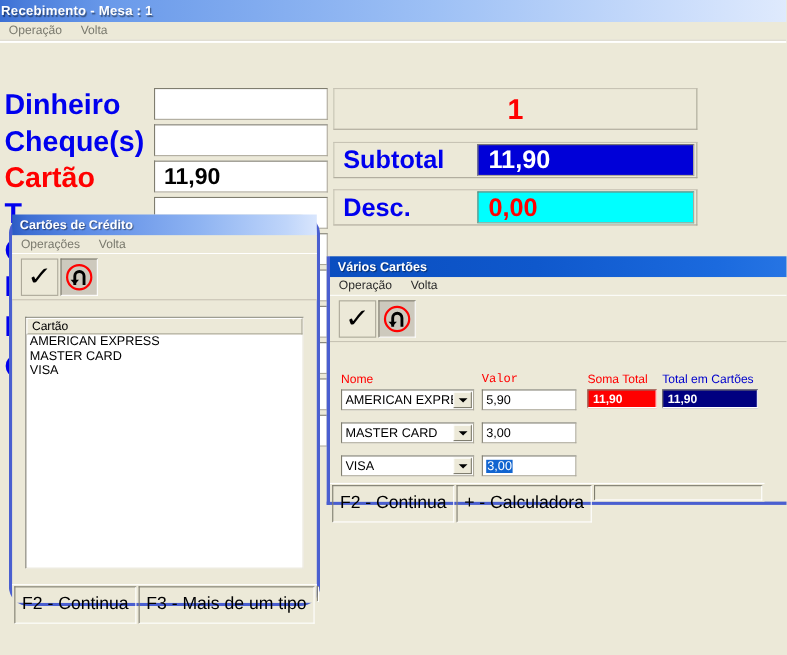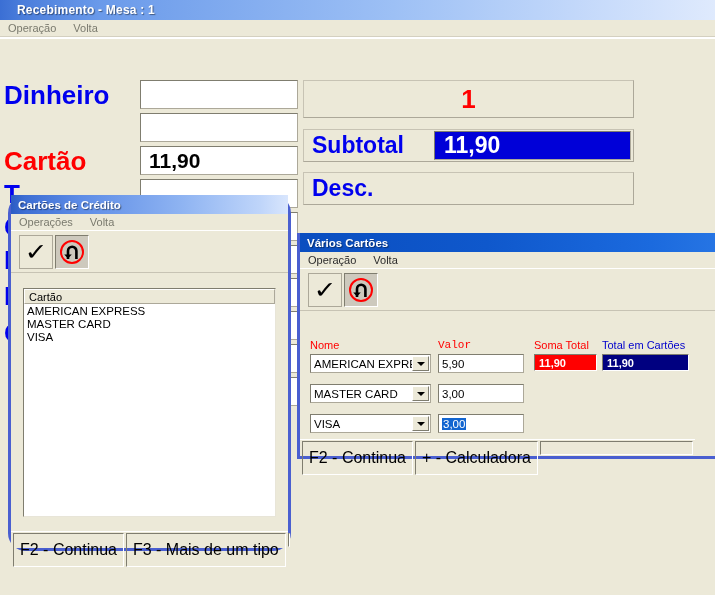--- a/index.html
+++ b/index.html
@@ -12,21 +12,21 @@
   #root { position: relative; width: 715px; height: 595px; }
 
   
   .main-titlebar {
     position: absolute; left: 0; top: 0; width: 715px; height: 20px;
     background: linear-gradient(to right, #3b6fd4 0%, #4a7ddb 3%, #6a9aea 14%, #9dc0f5 55%, #c9dcfb 85%, #dfeafd 100%);
     color: #ffffff; font-weight: bold; font-size: 12px;
     display: flex; align-items: center;
     text-shadow: 1px 1px 1px rgba(0,0,0,0.45);
   }
-  .main-titlebar .t { padding-left: 17px; letter-spacing: 0.2px; }
+  .main-titlebar .t { padding-left: 1px; letter-spacing: 0.2px; }
 
   .main-menubar {
     position: absolute; left: 0; top: 20px; width: 715px; height: 16px;
     background: #ece9d8;
     display: flex; align-items: center;
     font-size: 11px; color: #7a7a6e;
   }
   .main-menubar .mi { padding: 0 9px 0 8px; }
   .main-sep {
     position: absolute; left: 0; top: 36px; width: 715px; height: 2px;
@@ -245,20 +245,21 @@
     <span class="t">Recebimento - Mesa  : 1</span>
   </div>
 
   <div class="main-menubar">
     <span class="mi">Operação</span>
     <span class="mi">Volta</span>
   </div>
   <div class="main-sep"></div>
 
   <div class="bg-label" style="left:4px; top:82px;">Dinheiro</div>
+  <div class="bg-label" style="left:4px; top:115px;">Cheque(s)</div>
   <div class="bg-label red" style="left:4px; top:148px;">Cartão</div>
   <div class="bg-label" style="left:4px; top:181px;">T</div>
   <div class="bg-label" style="left:4px; top:214px;">C</div>
   <div class="bg-label" style="left:4px; top:247px;">F</div>
   <div class="bg-label" style="left:4px; top:283px;">F</div>
   <div class="bg-label" style="left:4px; top:320px;">C</div>
 
   <div class="bg-input" style="top:80px;"></div>
   <div class="bg-input" style="top:113px;"></div>
   <div class="bg-input" style="top:146px;">11,90</div>
@@ -275,20 +276,21 @@
   </div>
 
   <div class="sum-box" style="left:303px; top:129px; width:331px; height:33px;">
     <span class="sum-label">Subtotal</span>
   </div>
   <div class="sum-value blue" style="left:434px; top:131px; width:197px; height:29px;">11,90</div>
 
   <div class="sum-box" style="left:303px; top:172px; width:331px; height:33px;">
     <span class="sum-label">Desc.</span>
   </div>
+  <div class="sum-value cyan" style="left:434px; top:174px; width:197px; height:29px;">0,00</div>
 
   <div class="win win-frame-blue" style="left:8px; top:195px; width:283px; height:356px;border-radius:18px;">
     <div class="win-title">
       <span class="t">Cartões de Crédito</span>
     </div>
     <div class="win-menubar">
       <span class="mi">Operações</span>
       <span class="mi">Volta</span>
     </div>
 

